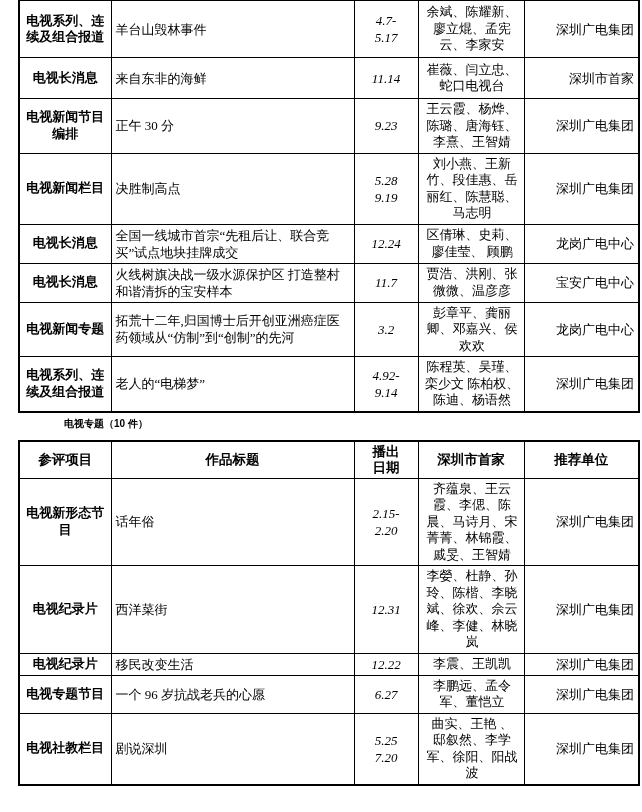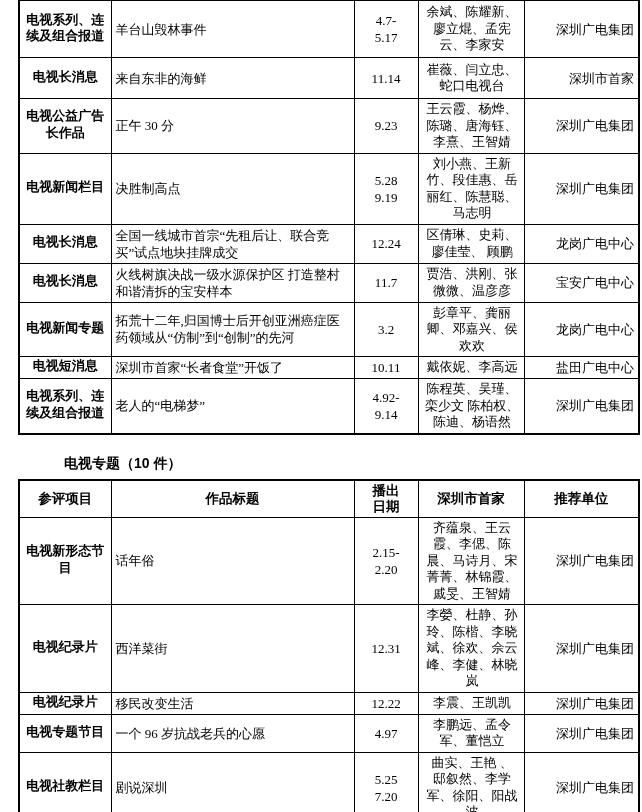--- a/index.html
+++ b/index.html
@@ -41,35 +41,35 @@
   table.t2 { border: 2px solid #000000; }
   th {
     font-family: "Liberation Sans", sans-serif;
     font-weight: bold;
     font-size: 13.5px;
     text-align: center;
     white-space: pre-line;
     line-height: 16px;
   }
   td.cat {
-    font-family: Liberation Mono, monospace;
+    font-family: Liberation Sans, sans-serif;
     font-weight: bold;
     text-align: center;
     line-height: 16.5px;
   }
   td.title { text-align: left; padding-left: 4px; }
-  td.date  { text-align: center; white-space: pre-line; }
+  td.date  { text-align: center; white-space: pre-line; font-style: italic; }
   td.names { text-align: center; padding-left: 6px; line-height: 16.5px; }
   td.unit  { text-align: right; }
   .section-title {
     font-family: "Liberation Sans", sans-serif;
     font-weight: bold;
-    font-size: 14px;
+    font-size: 10px;
     line-height: 16px;
-    margin: 20px 0 8px 46px;
+    margin: 3px 0 8px 46px;
   }
 </style>
 </head>
 <body>
 
 <div class="page">
 
   <table class="t1">
     <colgroup>
         <col class="c1">
@@ -88,21 +88,21 @@
         <td class="unit">深圳广电集团</td>
       </tr>
       <tr style="height:41px">
         <td class="cat">电视长消息</td>
         <td class="title">来自东非的海鲜</td>
         <td class="date">11.14</td>
         <td class="names">崔薇、闫立忠、蛇口电视台</td>
         <td class="unit">深圳市首家</td>
       </tr>
       <tr style="height:54px">
-        <td class="cat">电视公益广告长作品</td>
+        <td class="cat">电视新闻节目编排</td>
         <td class="title">正午 30 分</td>
         <td class="date">9.23</td>
         <td class="names">王云霞、杨烨、陈璐、唐海钰、李熹、王智婧</td>
         <td class="unit">深圳广电集团</td>
       </tr>
       <tr style="height:55px">
         <td class="cat">电视新闻栏目</td>
         <td class="title">决胜制高点</td>
         <td class="date">5.28
 9.19</td>
@@ -122,27 +122,20 @@
         <td class="date">11.7</td>
         <td class="names">贾浩、洪刚、张微微、温彦彦</td>
         <td class="unit">宝安广电中心</td>
       </tr>
       <tr style="height:39px">
         <td class="cat">电视新闻专题</td>
         <td class="title">拓荒十二年,归国博士后开创亚洲癌症医药领域从“仿制”到“创制”的先河</td>
         <td class="date">3.2</td>
         <td class="names">彭章平、龚丽卿、邓嘉兴、侯欢欢</td>
         <td class="unit">龙岗广电中心</td>
-      </tr>
-      <tr style="height:21px">
-        <td class="cat">电视短消息</td>
-        <td class="title">深圳市首家“长者食堂”开饭了</td>
-        <td class="date">10.11</td>
-        <td class="names">戴依妮、李高远</td>
-        <td class="unit">盐田广电中心</td>
       </tr>
       <tr style="height:55px">
         <td class="cat">电视系列、连续及组合报道</td>
         <td class="title">老人的“电梯梦”</td>
         <td class="date">4.92-
 9.14</td>
         <td class="names">陈程英、吴瑾、栾少文 陈柏权、陈迪、杨语然</td>
         <td class="unit">深圳广电集团</td>
       </tr>
     </tbody>
@@ -187,21 +180,21 @@
       <tr style="height:21px">
         <td class="cat">电视纪录片</td>
         <td class="title">移民改变生活</td>
         <td class="date">12.22</td>
         <td class="names">李震、王凯凯</td>
         <td class="unit">深圳广电集团</td>
       </tr>
       <tr style="height:36px">
         <td class="cat">电视专题节目</td>
         <td class="title">一个 96 岁抗战老兵的心愿</td>
-        <td class="date">4.97</td>
+        <td class="date">6.27</td>
         <td class="names">李鹏远、孟令军、董恺立</td>
         <td class="unit">深圳广电集团</td>
       </tr>
       <tr style="height:61px">
         <td class="cat">电视社教栏目</td>
         <td class="title">剧说深圳</td>
         <td class="date">5.25
 7.20</td>
         <td class="names">曲实、王艳 、 邸叙然、李学军、徐阳、阳战波</td>
         <td class="unit">深圳广电集团</td>

